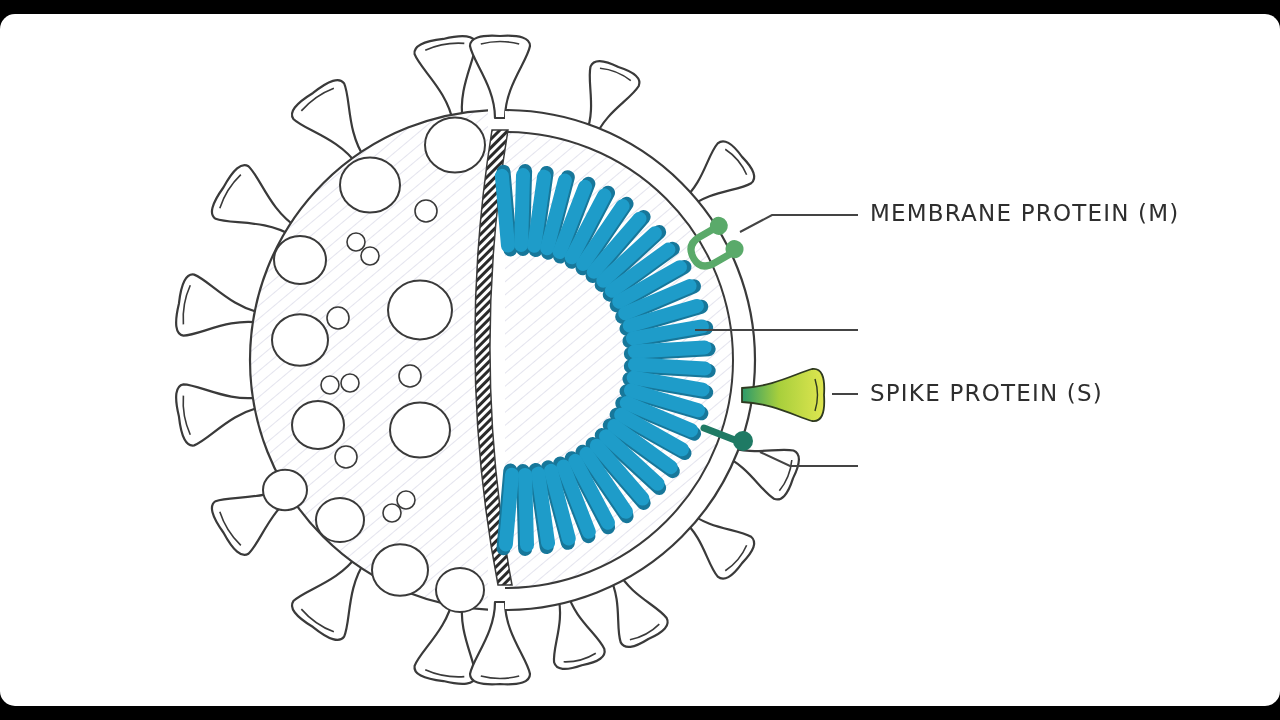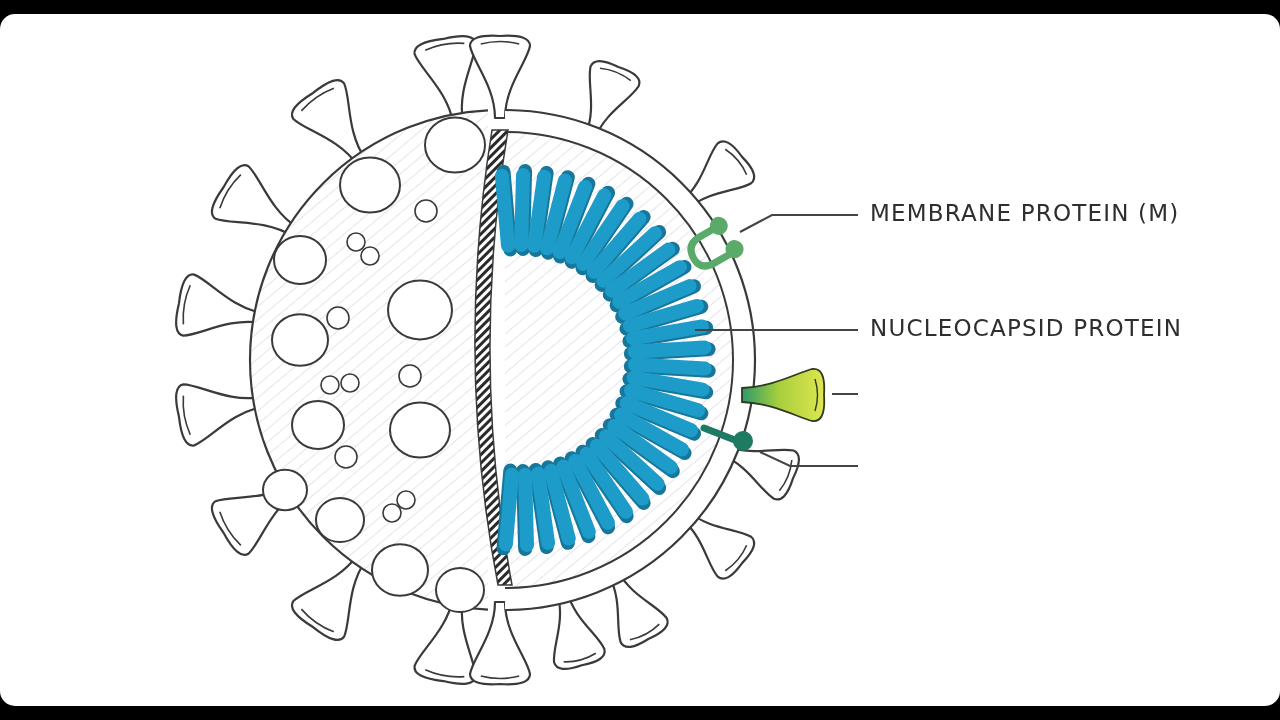--- a/index.html
+++ b/index.html
@@ -302,14 +302,14 @@
       </g>
     <g id="leaders">
         <polyline points="740,232 772,215 858,215" fill="none" stroke="#444" stroke-width="2"></polyline>
         <polyline points="695,330 858,330" fill="none" stroke="#444" stroke-width="2"></polyline>
         <polyline points="832,394 858,394" fill="none" stroke="#444" stroke-width="2"></polyline>
         <polyline points="760,452 790,466 858,466" fill="none" stroke="#444" stroke-width="2"></polyline>
       </g>
   </svg>
 
   <div class="lbl" style="left:870px;top:186px;">MEMBRANE PROTEIN (M)</div>
-  <div class="lbl" style="left:870px;top:301px;">NUCLEOCAPSID PROTEIN</div>
+  <div class="lbl" style="left:870px;top:366px;">SPIKE PROTEIN (S)</div>
 </div>
 
 </body></html>

